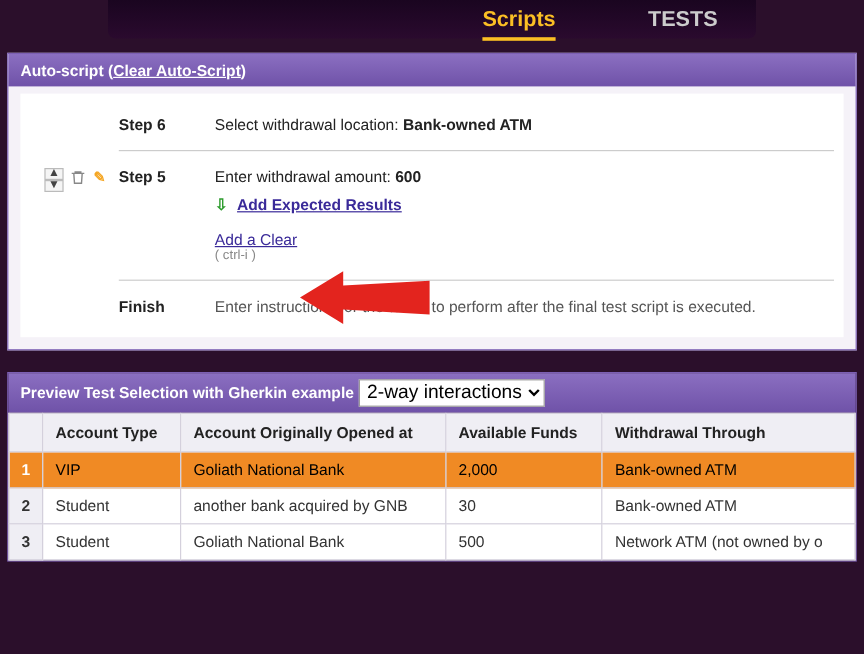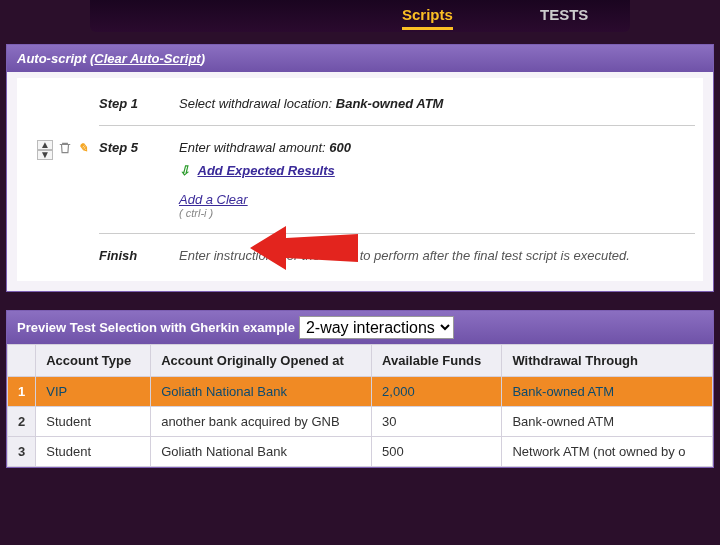--- a/index.html
+++ b/index.html
@@ -15,29 +15,28 @@
     background: linear-gradient(#1a0520, #2a0a2e);
     height: 32px;
     position: relative;
     border-radius: 0 0 6px 6px;
     margin: 0 90px;
   }
   .topnav-item {
     position: absolute;
     top: 6px;
     color: #ccc;
-    font-size: 15px;
+    font-size: 18px;
     font-weight: bold;
   }
   .topnav-item.active { color: #fbbf24; border-bottom: 3px solid #fbbf24; padding-bottom: 4px; }
   .panel {
     margin: 12px 6px 0 6px;
     border: 1px solid #7c5fb3;
     background: #f5f2f8;
-    font-style: italic;
   }
   .panel-header {
     background: linear-gradient(#8b6fc1, #6f52a8);
     color: #fff;
     font-weight: bold;
     font-size: 13px;
     padding: 6px 10px;
   }
   .panel-header a { color: #fff; text-decoration: underline; }
   .script-body {
@@ -173,21 +172,21 @@
     padding: 7px 10px;
     border: 1px solid #d4d0dc;
     color: #333;
   }
   table.preview td.numcell {
     background: #efeef4;
     text-align: center;
     font-weight: bold;
     width: 24px;
   }
-  table.preview tr.highlight td { background: #f08a24; color: #0c4a6e; }
+  table.preview tr.highlight td { background: #f08a24; color: #000000; }
   table.preview tr.highlight td.numcell { background: #f08a24; color: #fff; }
 </style>
 </head>
 <body>
 
 <div class="container">
 
   <div class="topnav">
     <span class="topnav-item active" style="left:312px">Scripts</span>
     <span class="topnav-item" style="left:450px">TESTS</span>
@@ -195,21 +194,21 @@
 
   <div class="panel">
     <div class="panel-header">
       <span>Auto-script (</span><a href="#">Clear Auto-Script</a><span>)</span>
     </div>
 
     <div class="script-body">
 
       <div class="step-row">
         <div class="step-controls"></div>
-        <div class="step-label">Step 1</div>
+        <div class="step-label">Step 6</div>
         <div class="step-content">
           <span>Select withdrawal location: </span><b>Bank-owned ATM</b>
         </div>
       </div>
 
       <hr class="divider">
 
       <div class="step-row">
         <div class="step-controls">
           <span class="arrow-btns">

